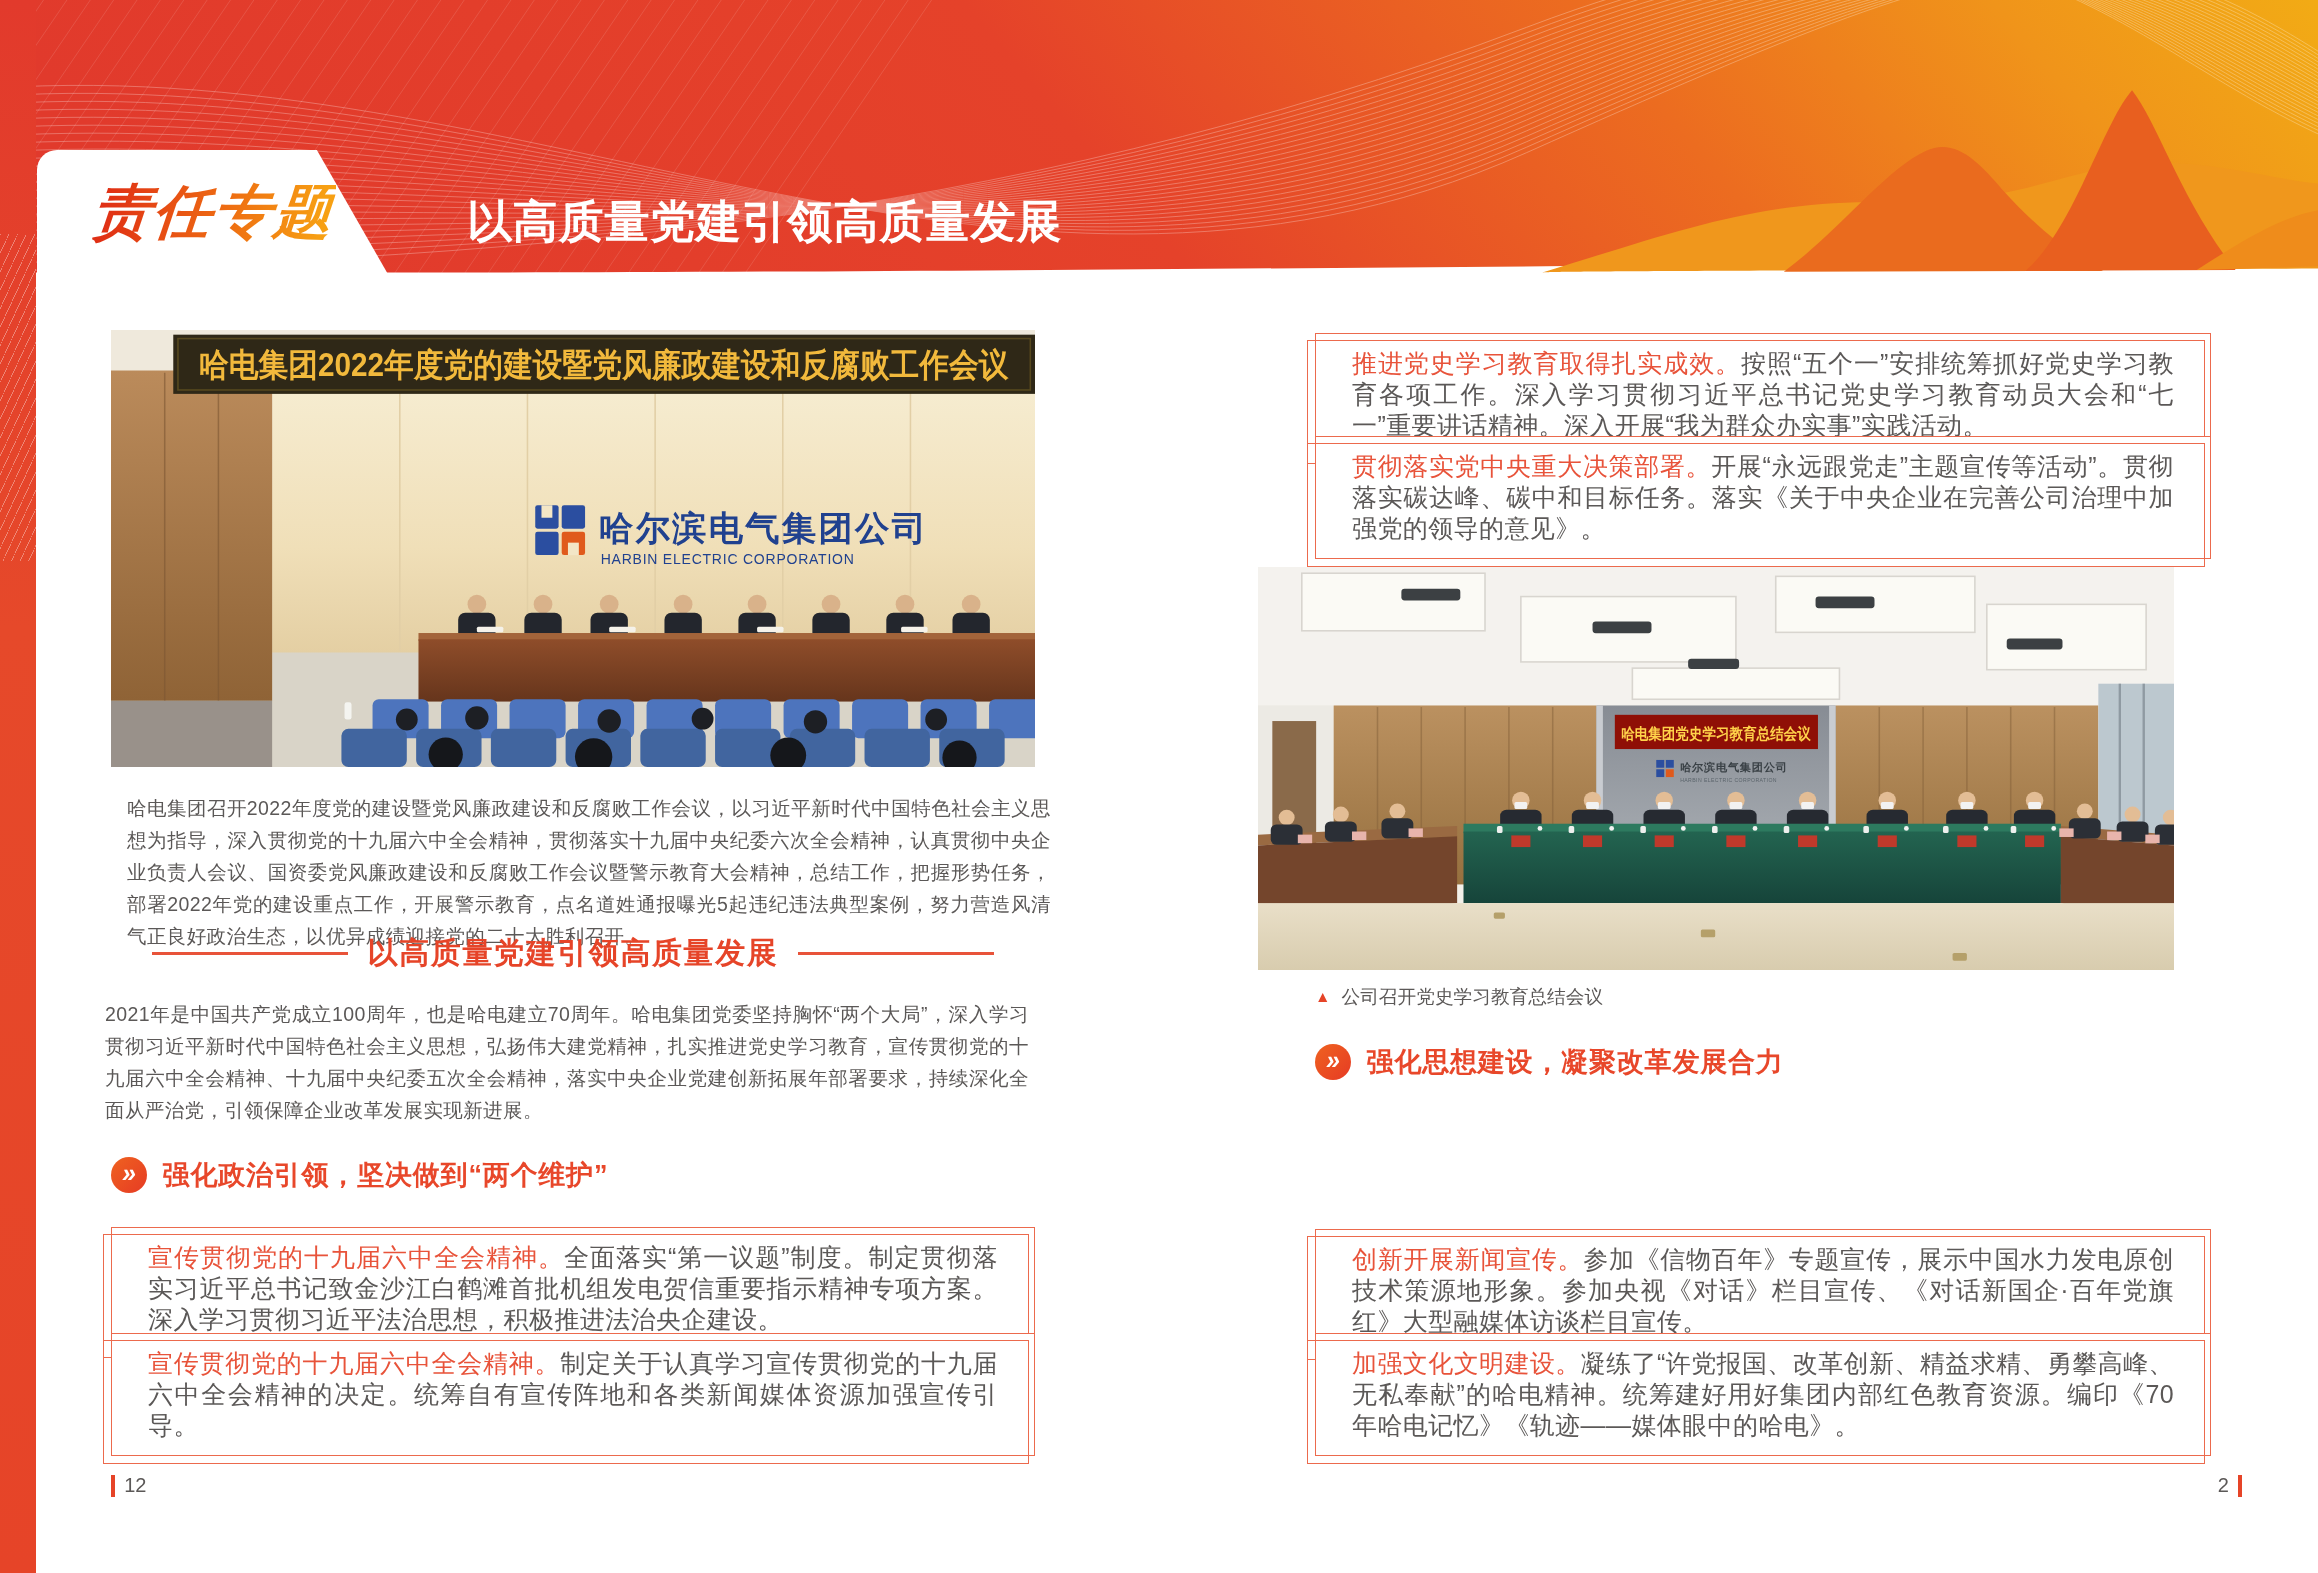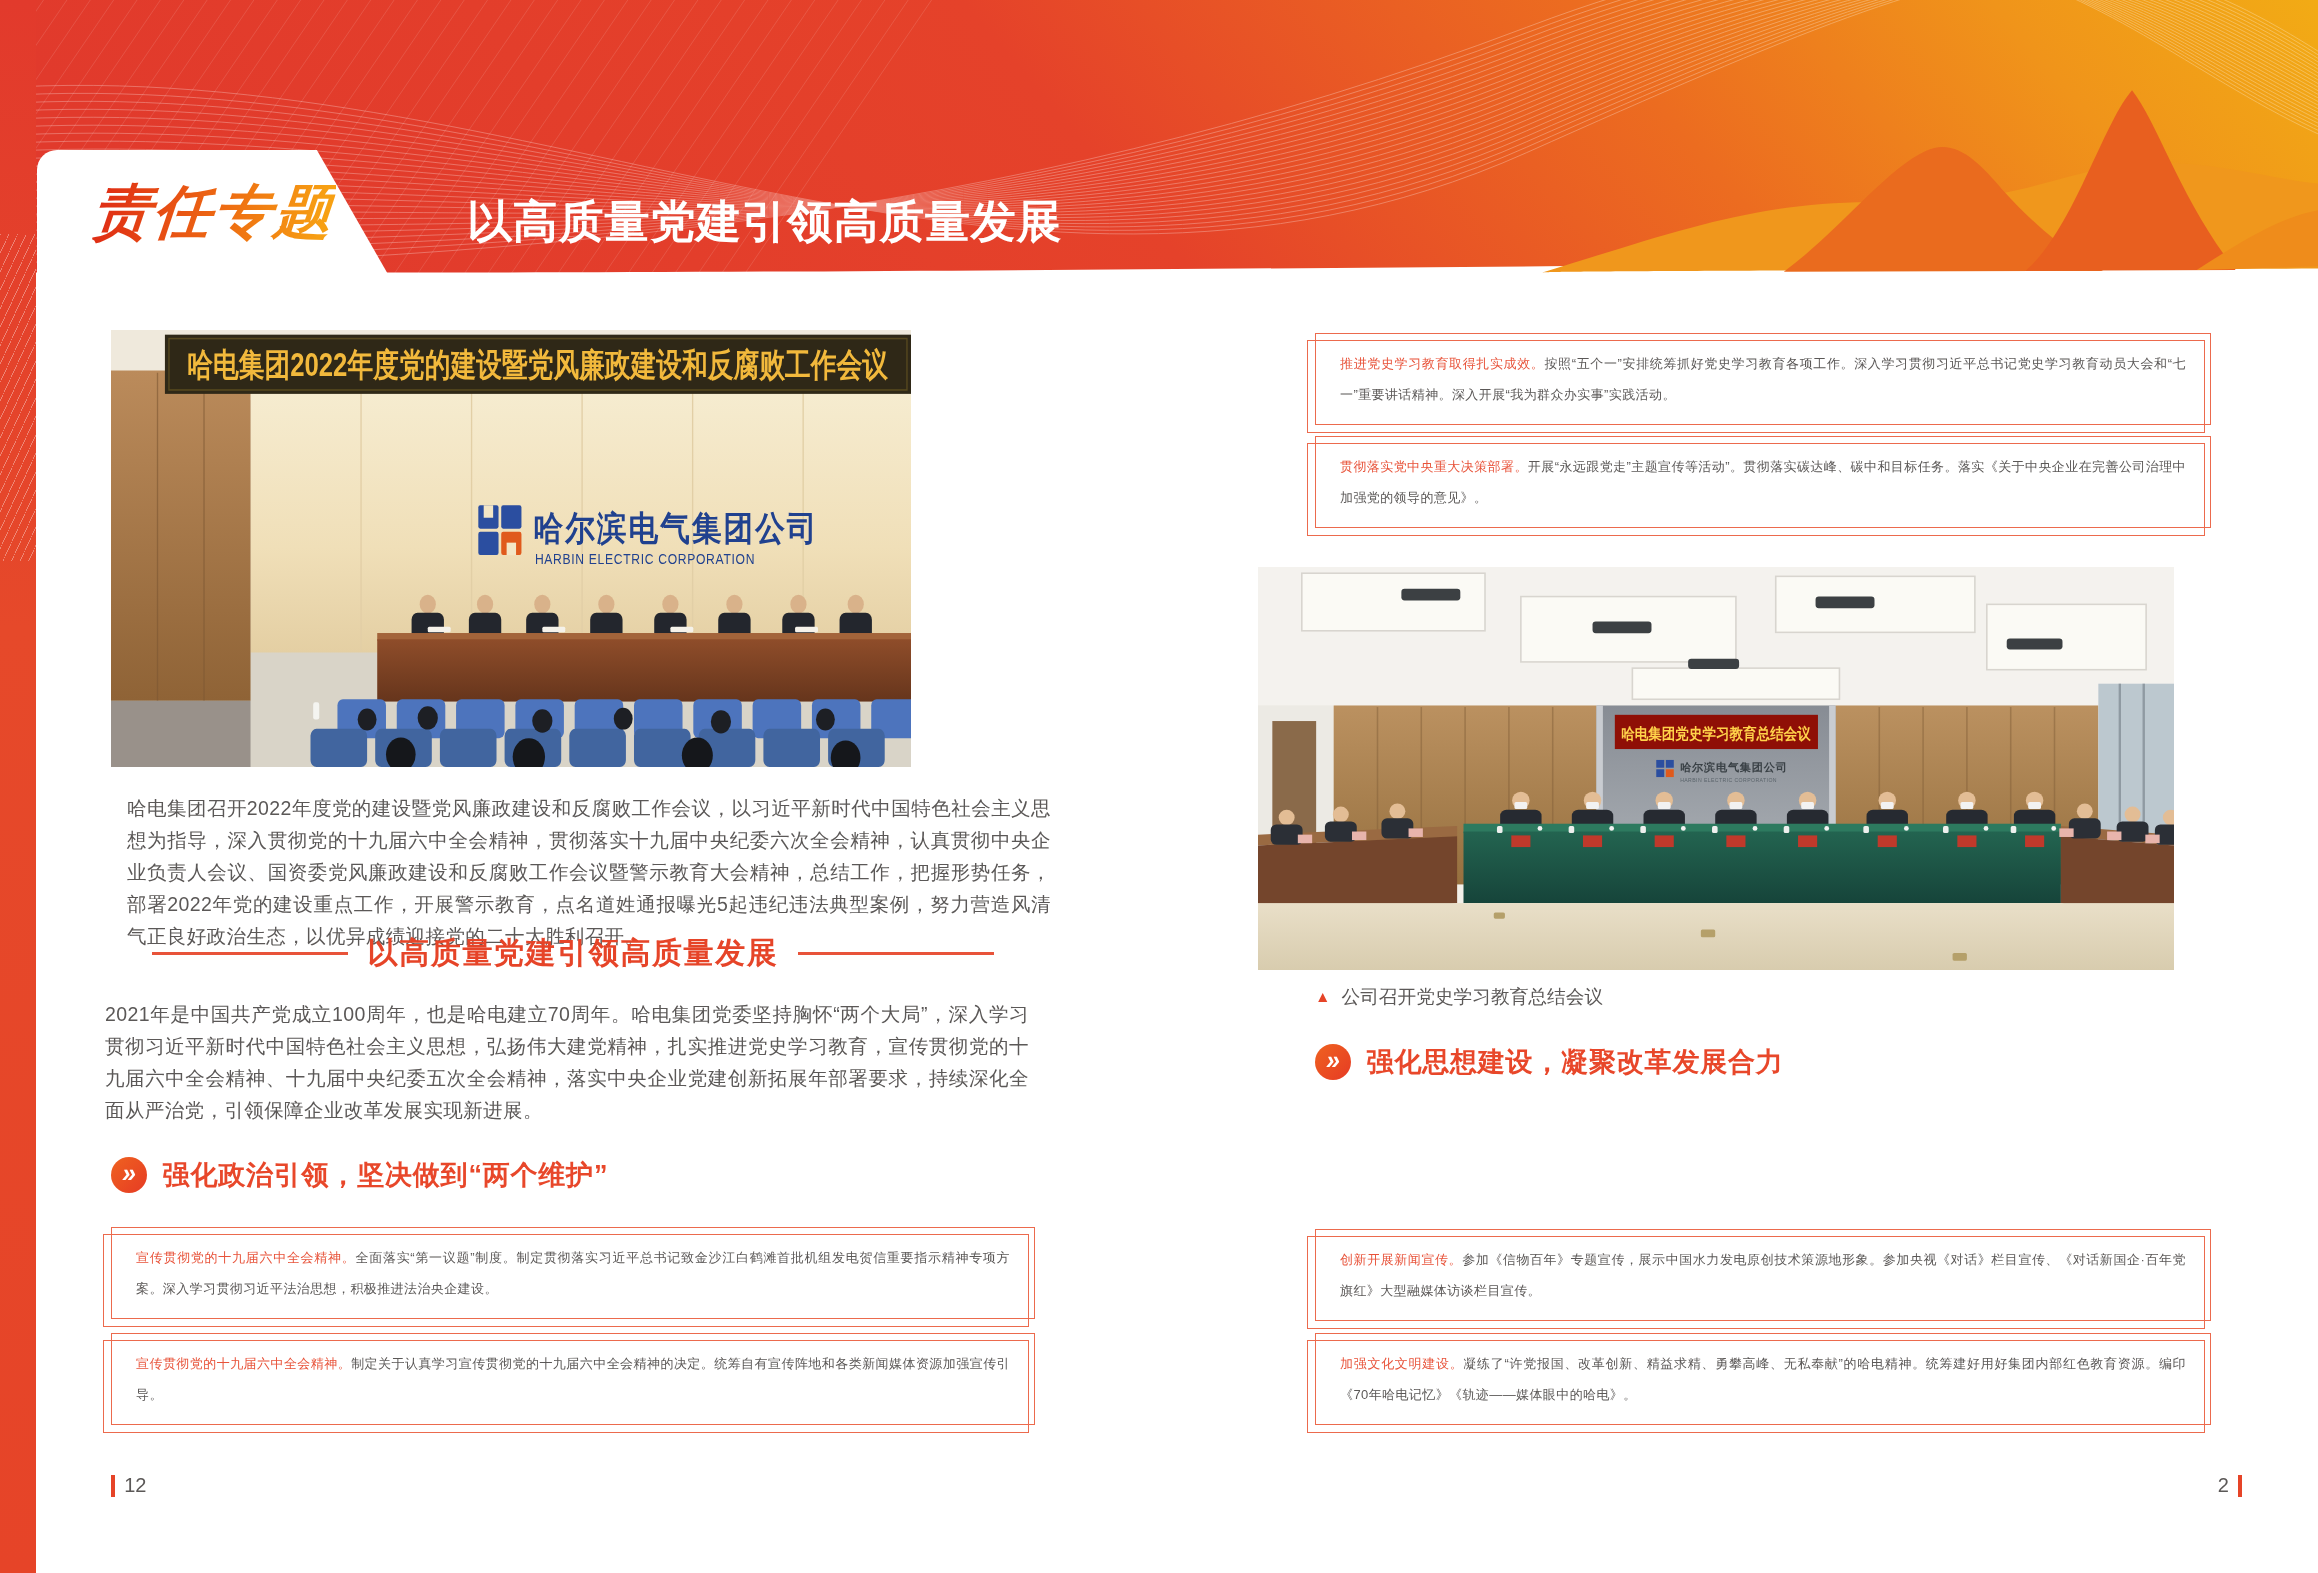--- a/index.html
+++ b/index.html
@@ -29,21 +29,21 @@
   .center-head{position:absolute;display:flex;align-items:center;justify-content:center;gap:20px;}
   .center-head .t{font-size:30px;font-weight:700;color:#e64428;letter-spacing:1.6px;white-space:nowrap;}
   .hline{width:196px;height:2.3px;background:#e8533a;}
   .sec-head{position:absolute;display:flex;align-items:center;gap:15.6px;}
   .chev{width:36px;height:36px;border-radius:50%;background:linear-gradient(135deg,#ef6220,#e63b24);
         color:#fff;display:flex;align-items:center;justify-content:center;font-size:25px;font-weight:700;
         font-style:italic;padding-bottom:3.1px;box-sizing:border-box;}
   .sec-head .t{font-size:27px;font-weight:700;color:#e8472a;letter-spacing:0.8px;white-space:nowrap;}
   
   .rbox{position:absolute;z-index:0;background:#fff;border:1.6px solid #ec6a4d;box-sizing:border-box;
-        padding:14px 24px;font-size:13px;line-height:31px;color:#5b5857;text-align:justify;letter-spacing:0.4px;}
+        padding:14px 36px;font-size:25px;line-height:31px;color:#5b5857;text-align:justify;letter-spacing:0.4px;}
   .rbox::before{content:"";position:absolute;left:-8.6px;right:5.5px;top:5.5px;bottom:-8.6px;
                 border:1.6px solid #ec6a4d;z-index:-1;}
   .lead{color:#e8533a;}
   
   .photo{position:absolute;overflow:hidden;}
   .photo svg{display:block;width:100%;height:100%;}
   .caption{position:absolute;display:flex;align-items:center;gap:11px;font-size:18.7px;color:#5b5857;}
   .caption .tri{color:#e64428;font-size:15.6px;}
   
   .pageno{position:absolute;display:flex;align-items:center;gap:9.3px;font-size:20px;color:#5b5857;}
@@ -147,21 +147,21 @@
 
   <div class="left-strip">
     <div class="strip-lines"></div>
   </div>
 
   <div class="badge">
     <span class="badge-text">责任专题</span>
   </div>
   <div class="page-title">以高质量党建引领高质量发展</div>
 
-  <div class="photo" style="left:111px;top:330px;width:800px;height:437px">
+  <div class="photo" style="left:111px;top:330px;width:924px;height:437px">
     <svg viewBox="0 0 1187 561" preserveAspectRatio="none">
       <defs>
         <linearGradient id="wgL" x1="0" y1="0" x2="0" y2="1">
           <stop offset="0" stop-color="#bb8b5b"></stop>
             <stop offset="1" stop-color="#8f6336"></stop>
         </linearGradient>
         <linearGradient id="wallL" x1="0" y1="0" x2="0" y2="1">
           <stop offset="0" stop-color="#f6ecd0"></stop>
             <stop offset="0.6" stop-color="#f0dfb8"></stop>
             <stop offset="1" stop-color="#e4cfa3"></stop>

